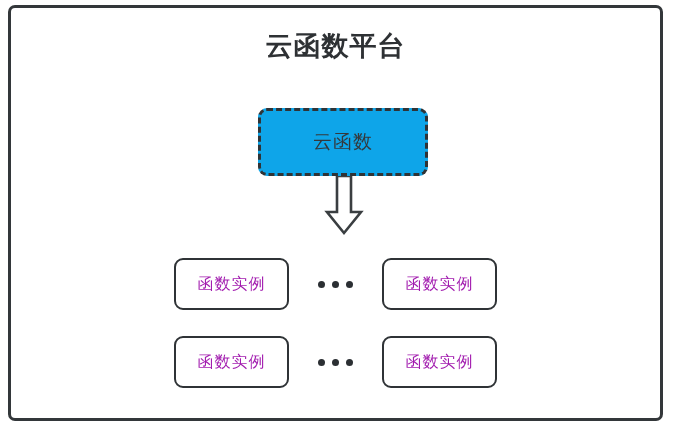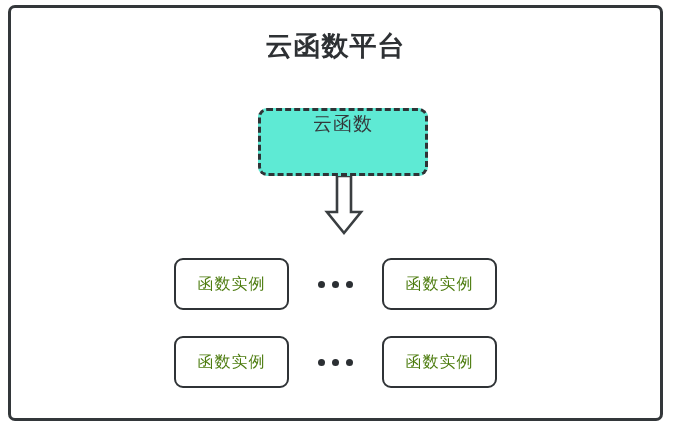--- a/index.html
+++ b/index.html
@@ -53,23 +53,23 @@
   
   .cloud-func-box {
     position: absolute;
     left: 247px;
     top: 100px;
     width: 170px;
     height: 68px;
     box-sizing: border-box;
     border: 3px dashed #2f3336;
     border-radius: 9px;
-    background: #5eead4;
+    background: #0ea5e9;
     display: flex;
-    align-items: flex-start;
+    align-items: center;
     justify-content: center;
   }
   .cloud-func-label {
     font-size: 19px;
     color: #34383b;
     letter-spacing: 1px;
   }
 
   
   .block-arrow {
@@ -99,21 +99,21 @@
     box-sizing: border-box;
     border: 2.5px solid #2f3336;
     border-radius: 9px;
     background: #ffffff;
     display: flex;
     align-items: center;
     justify-content: center;
   }
   .instance-label {
     font-size: 16px;
-    color: #4d7c0f;
+    color: #a21caf;
     letter-spacing: 1px;
   }
 
   .ellipsis-gap {
     width: 93px;
     display: flex;
     align-items: center;
     justify-content: center;
     gap: 7px;
   }

